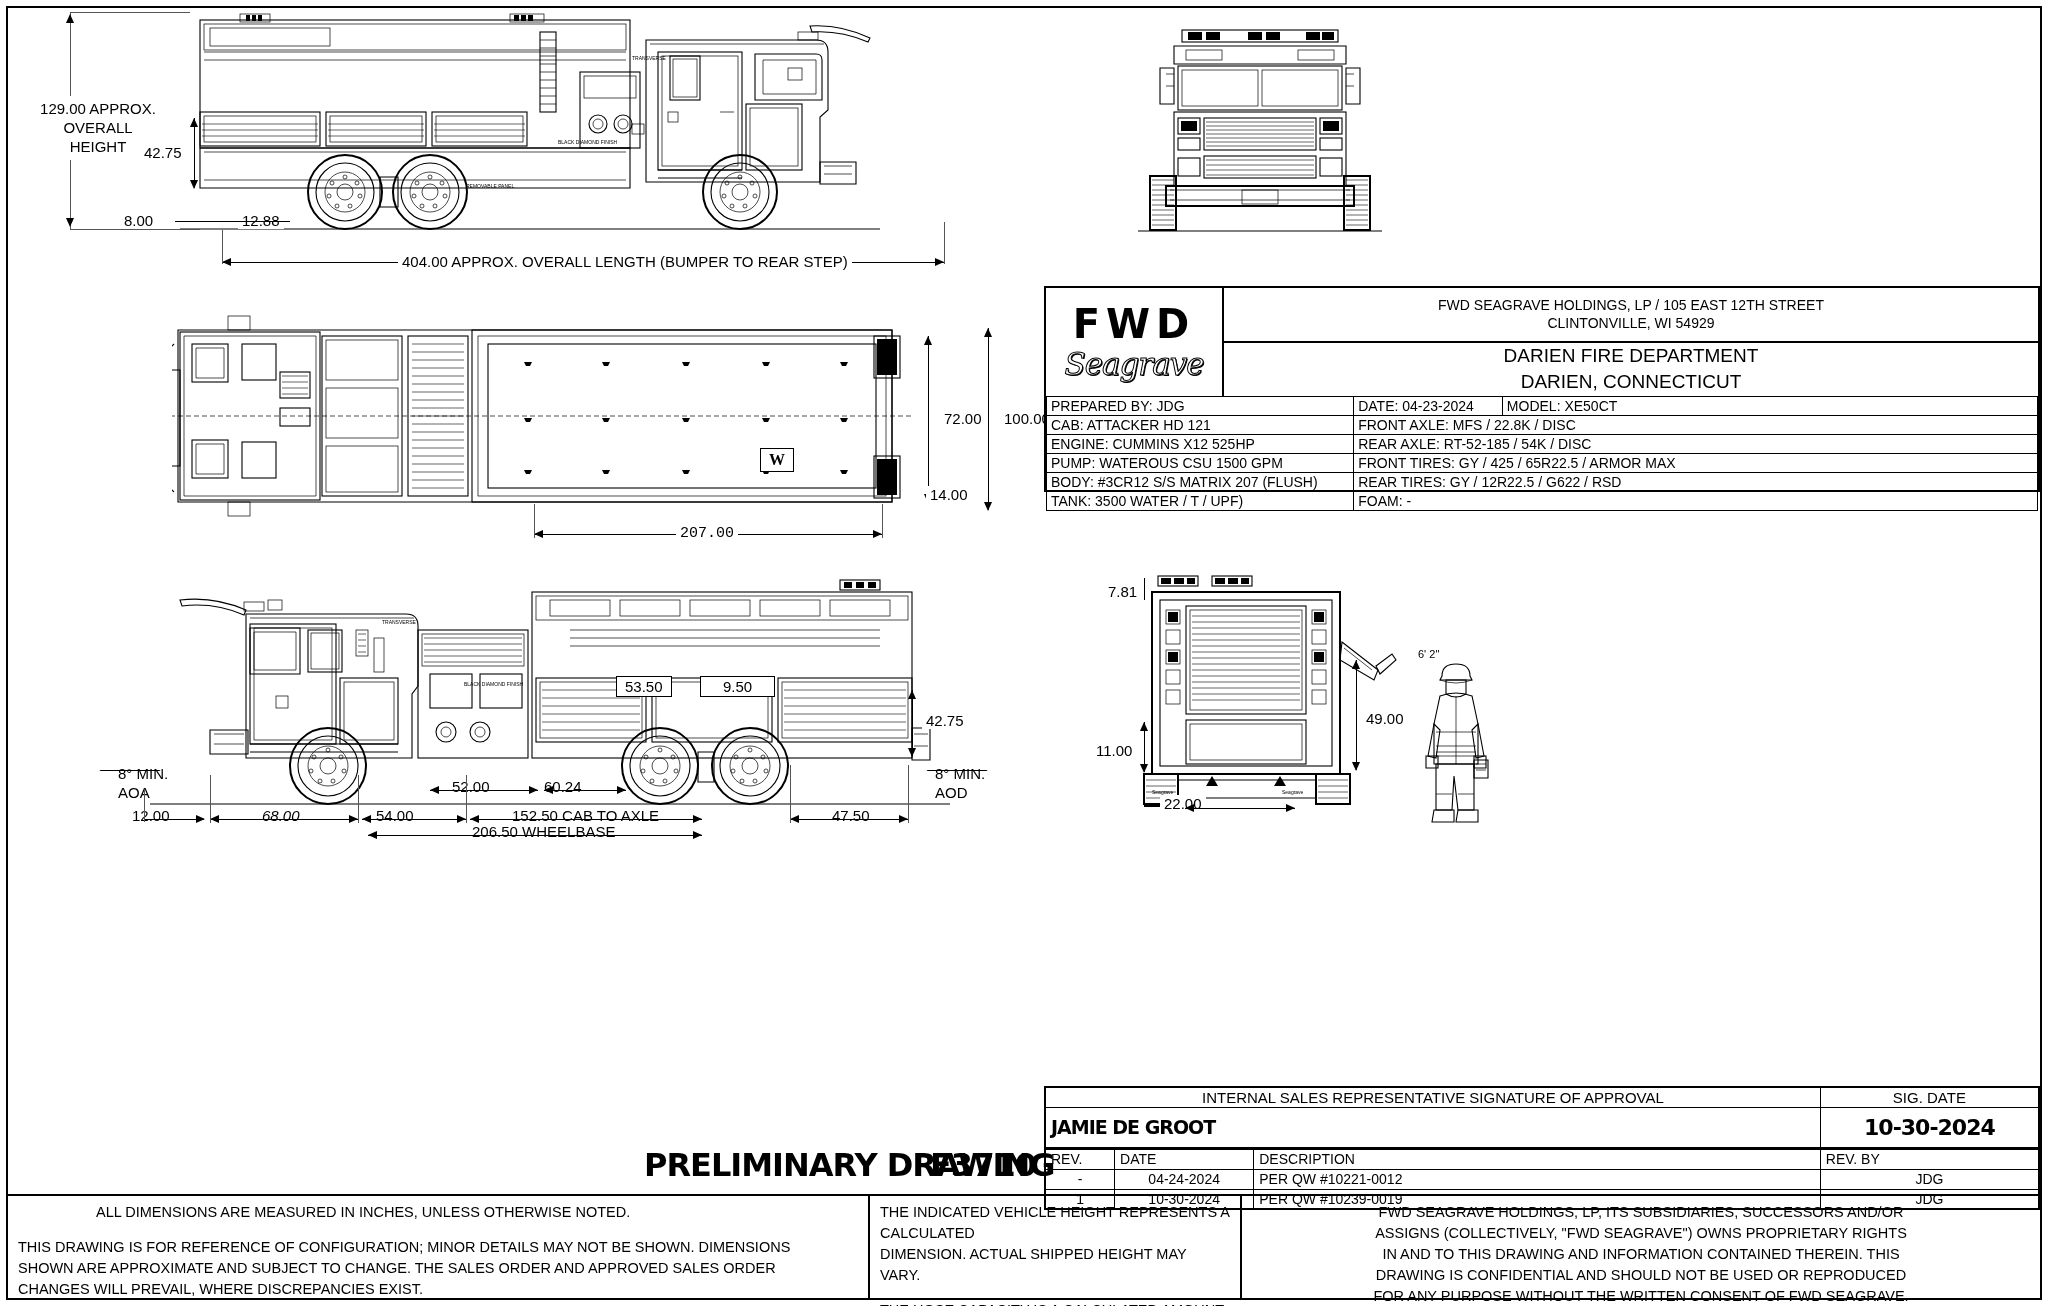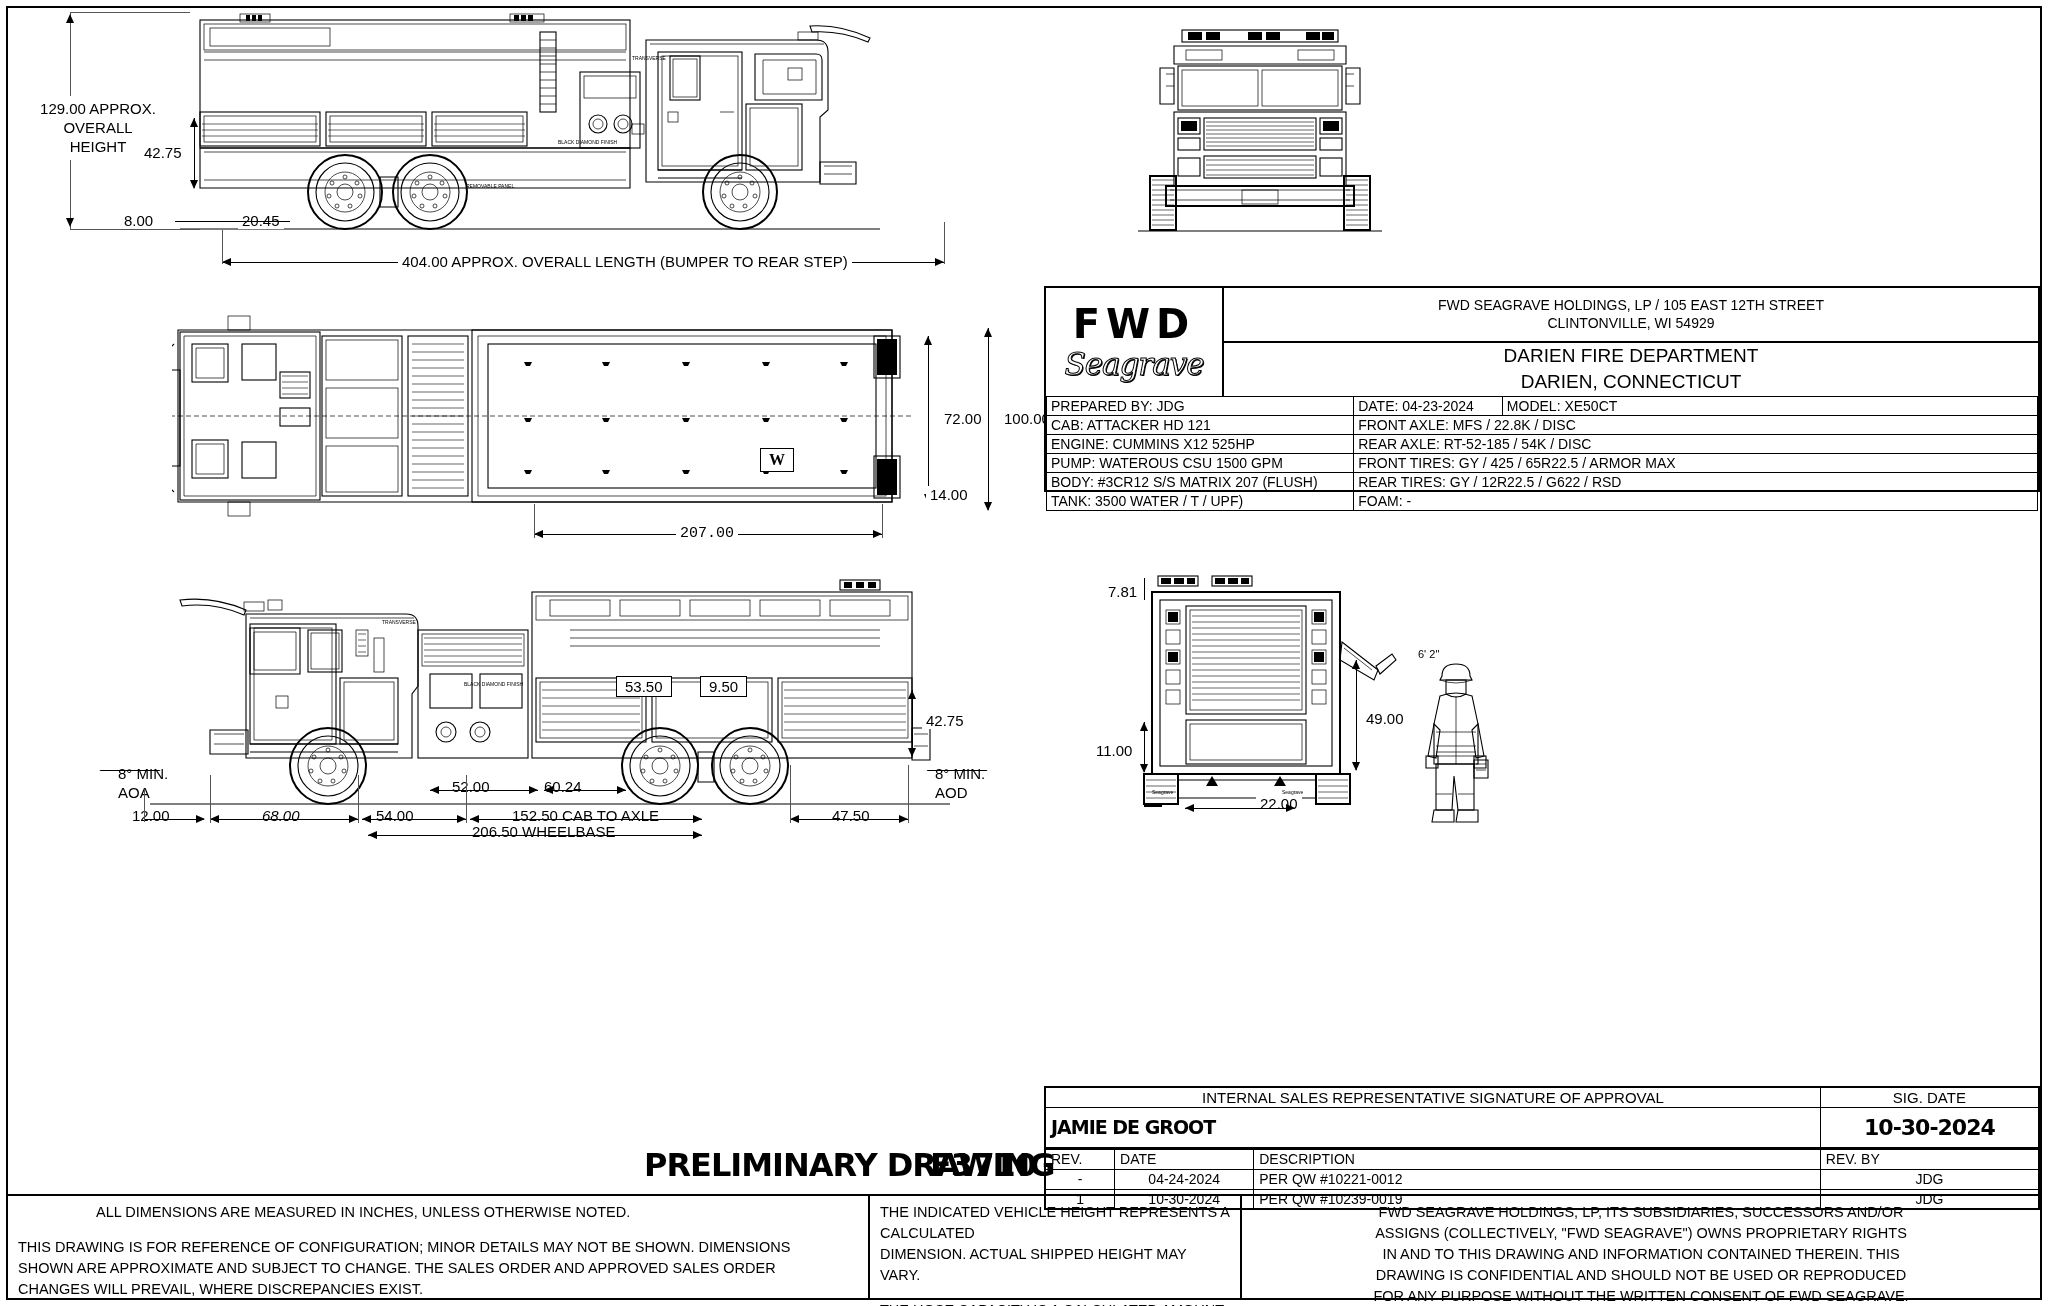--- a/index.html
+++ b/index.html
@@ -297,21 +297,21 @@
   <div class="extline-h" style="left:70px; top:12px; width:120px;"></div>
   <div class="extline-h" style="left:70px; top:229px; width:130px;"></div>
 
   <div class="dimtext" style="left:140px; top:144px;">42.75</div>
   <div class="dimline-v" style="left:194px; top:118px; height:70px;"></div>
   <div class="arrowU" style="left:190px; top:118px;"></div>
   <div class="arrowD" style="left:190px; top:180px;"></div>
 
   <div class="dimtext" style="left:120px; top:212px;">8.00</div>
   <div class="dimline-h" style="left:178px; top:221px; width:50px;"></div>
-  <div class="dimtext" style="left:238px; top:212px;">20.45</div>
+  <div class="dimtext" style="left:238px; top:212px;">12.88</div>
   <div class="dimline-h" style="left:175px; top:221px; width:115px;"></div>
 
   <div class="dimline-h" style="left:222px; top:262px; width:722px;"></div>
   <div class="arrowL" style="left:222px; top:258px;"></div>
   <div class="arrowR" style="left:935px; top:258px;"></div>
   <div class="dimtext ctr" style="left:398px; top:253px;text-align:right;">404.00 APPROX. OVERALL LENGTH (BUMPER TO REAR STEP)</div>
   <div class="extline" style="left:222px; top:230px; height:34px;"></div>
   <div class="extline" style="left:944px; top:222px; height:42px;"></div>
 
   <div class="art" style="left:1130px; top:24px;">
@@ -616,21 +616,21 @@
     <div class="txt">AOD</div>
   </div>
   <div class="abs" style="left:122px; top:733px; width:60px; height:38px;
        border-bottom:1px solid #000; transform:skewX(-50deg);"></div>
   <div class="abs" style="left:905px; top:733px; width:60px; height:38px;
        border-bottom:1px solid #000; transform:skewX(50deg);"></div>
 
   <div class="abs" style="left:616px; top:676px; border:1.4px solid #000; background:#fff;
        padding:1px 8px; font-size:15px;">53.50</div>
   <div class="abs" style="left:700px; top:676px; border:1.4px solid #000; background:#fff;
-       padding:1px 8px; font-size:15px;">9.50</div>
+       padding:1px 22px; font-size:15px;">9.50</div>
 
   <div class="dimtext" style="left:922px; top:712px;">42.75</div>
   <div class="dimline-v" style="left:912px; top:690px; height:66px;"></div>
   <div class="arrowU" style="left:908px; top:690px;"></div>
   <div class="arrowD" style="left:908px; top:748px;"></div>
 
   <div class="dimtext" style="left:448px; top:778px;">52.00</div>
   <div class="dimline-h" style="left:430px; top:790px; width:108px;"></div>
   <div class="arrowL" style="left:430px; top:786px;"></div>
   <div class="arrowR" style="left:529px; top:786px;"></div>
@@ -782,21 +782,21 @@
   </div>
   <div class="abs txt-xs" style="left:1418px; top:648px;">6' 2"</div>
 
   <div class="dimtext" style="left:1104px; top:583px;">7.81</div>
   <div class="dimline-v" style="left:1144px; top:578px; height:22px;"></div>
   <div class="dimtext" style="left:1092px; top:742px;">11.00</div>
   <div class="dimline-v" style="left:1144px; top:722px; height:50px;"></div>
   <div class="arrowU" style="left:1140px; top:722px;"></div>
   <div class="arrowD" style="left:1140px; top:764px;"></div>
 
-  <div class="dimtext" style="left:1256px; top:795px;">22.00</div>
+  <div class="dimtext" style="left:1160px; top:795px;">22.00</div>
   <div class="dimline-h" style="left:1185px; top:808px; width:110px;"></div>
   <div class="arrowL" style="left:1185px; top:804px;"></div>
   <div class="arrowR" style="left:1286px; top:804px;"></div>
 
   <div class="dimtext" style="left:1362px; top:710px;">49.00</div>
   <div class="dimline-v" style="left:1356px; top:660px; height:110px;"></div>
   <div class="arrowU" style="left:1352px; top:660px;"></div>
   <div class="arrowD" style="left:1352px; top:762px;"></div>
 
   <div class="tb" style="left:1044px; top:286px; width:996px; height:206px;">

